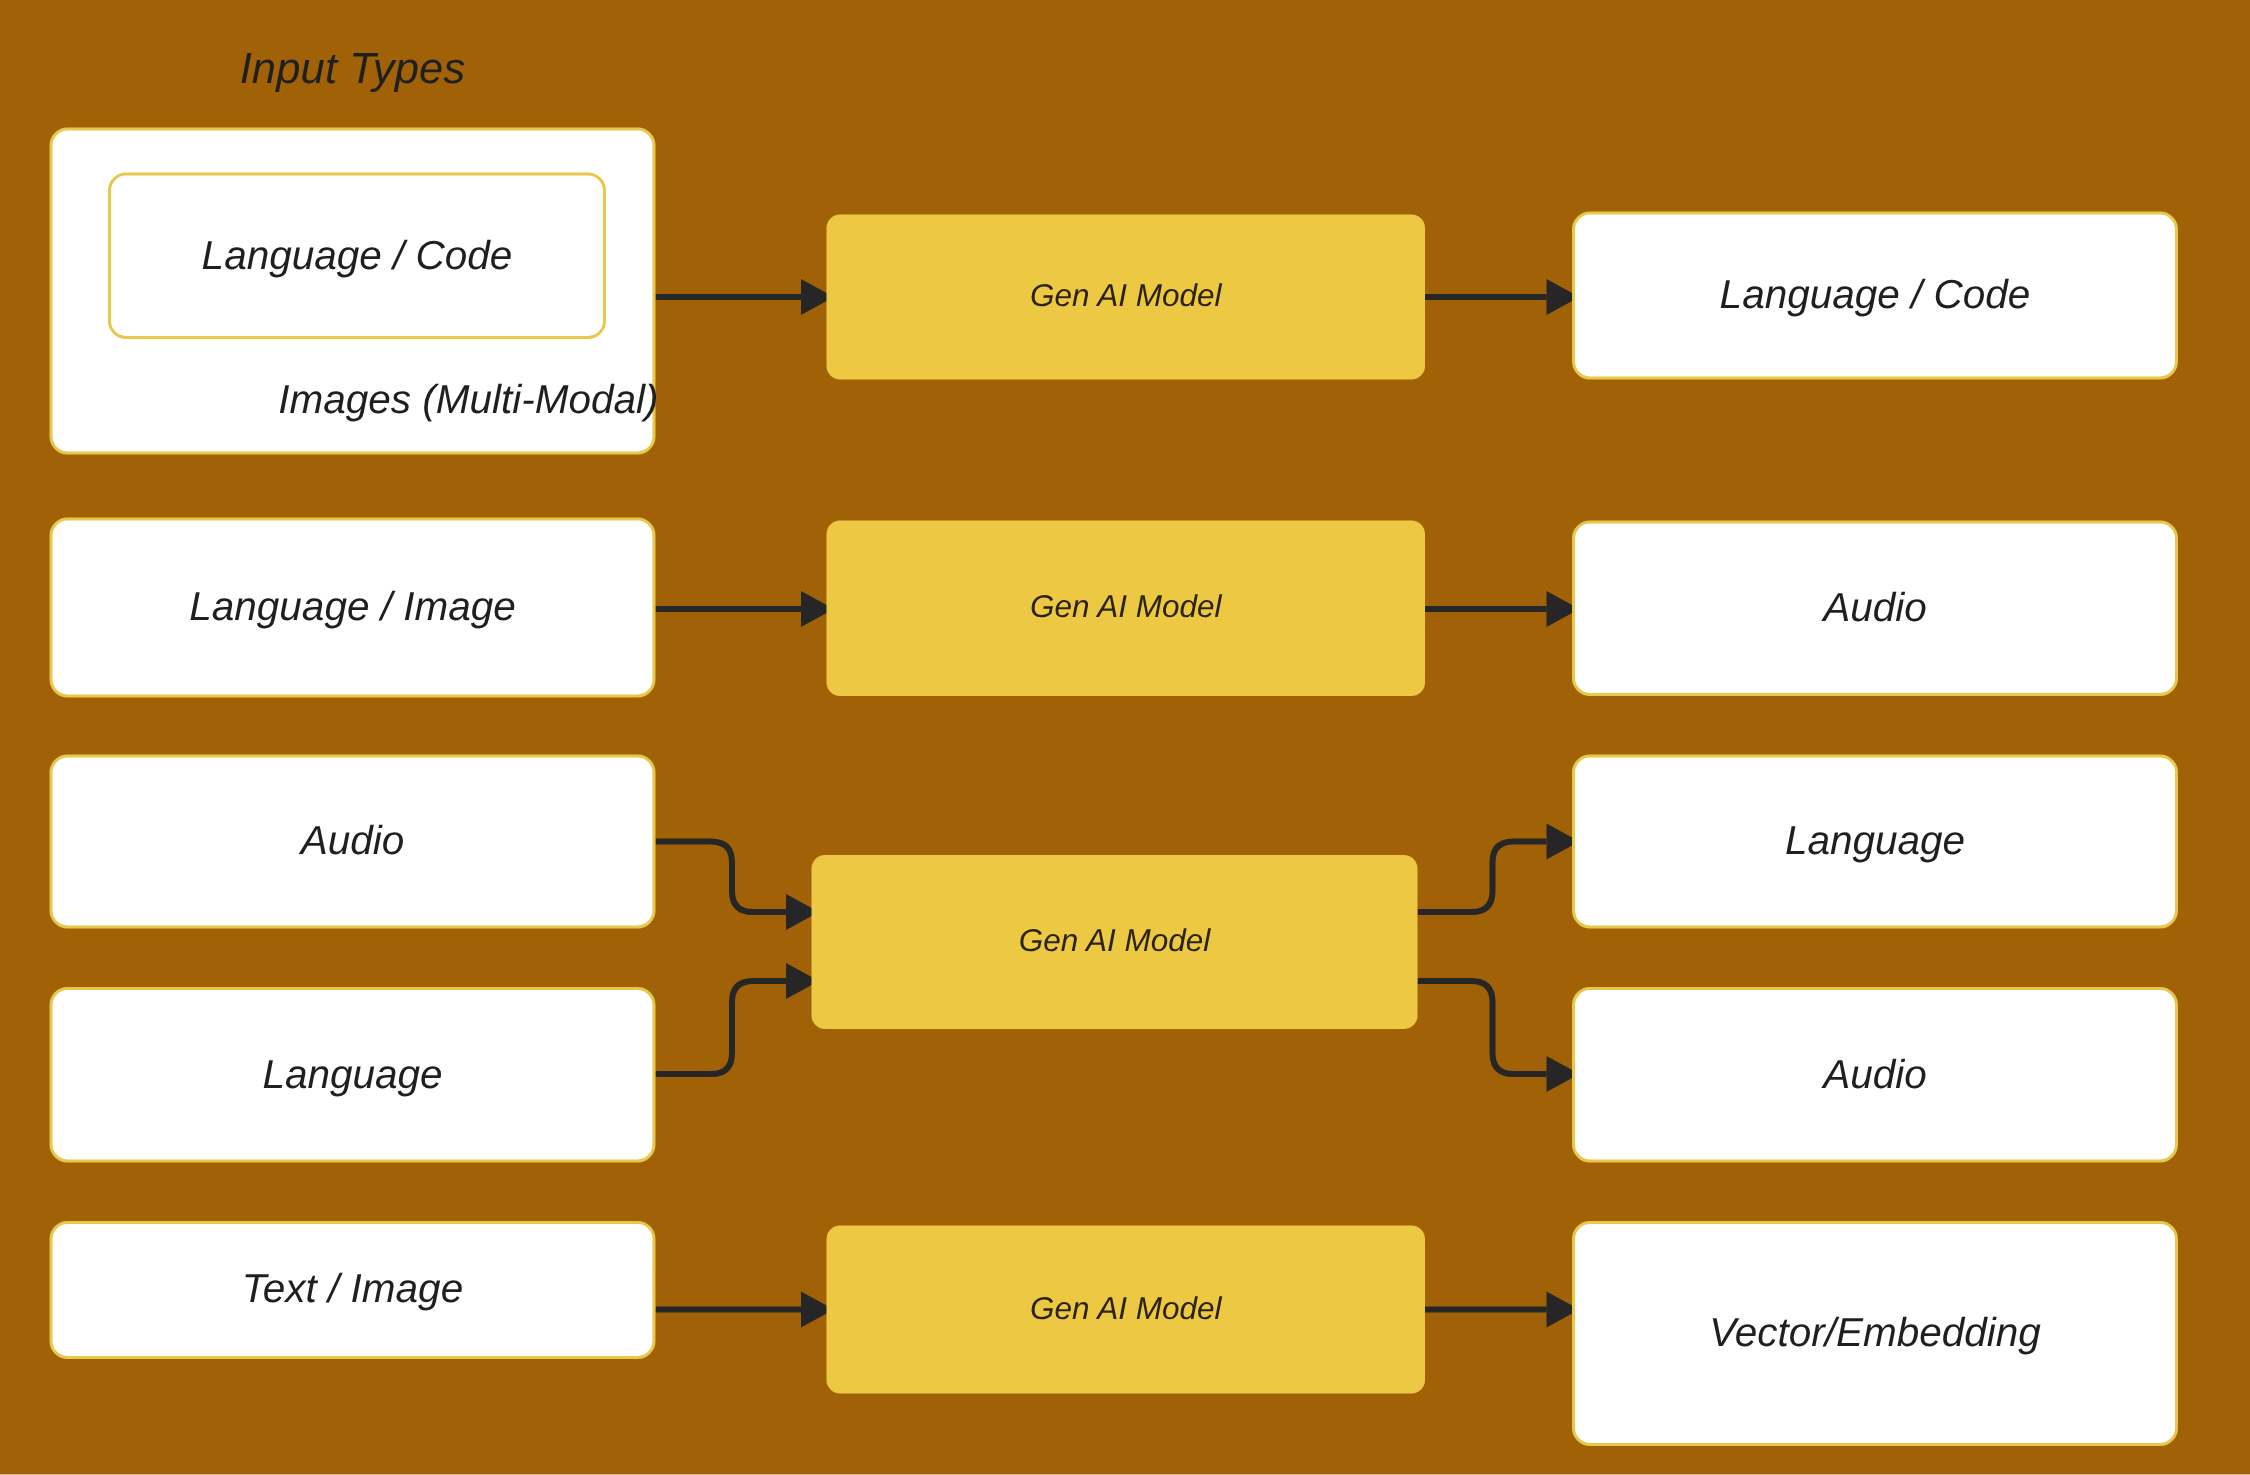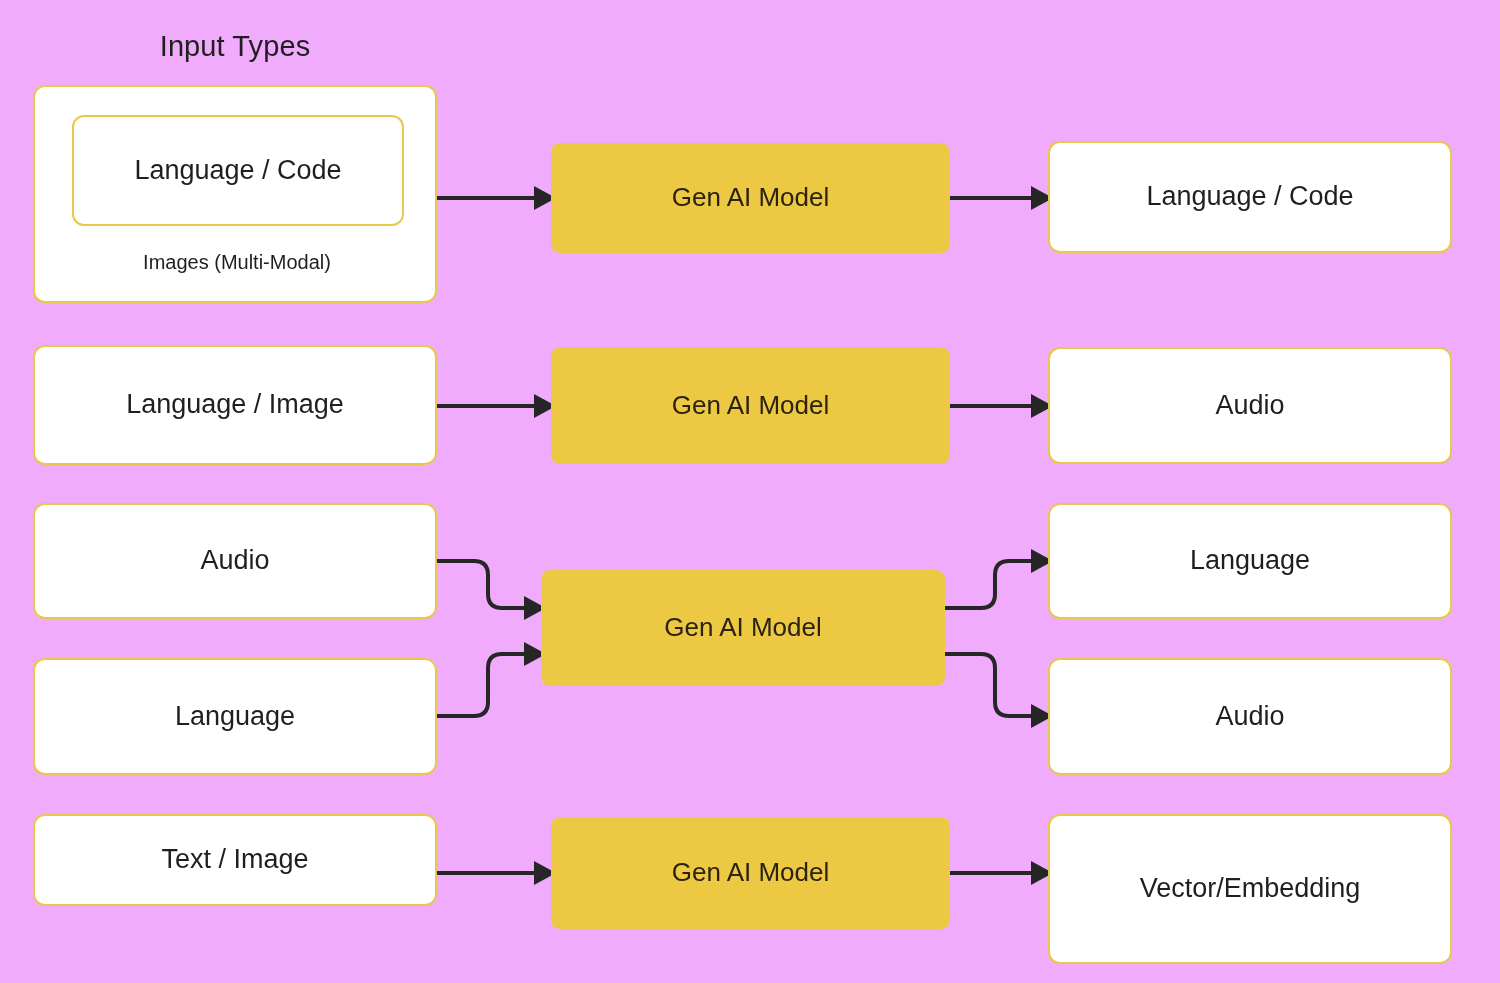--- a/index.html
+++ b/index.html
@@ -9,22 +9,23 @@
     background: #ffffff;
   }
   body {
     font-family: "Liberation Sans", "DejaVu Sans", sans-serif;
     color: #1f1f1f;
   }
   #canvas {
     position: relative;
     width: 1500px;
     height: 983px;
-    background: #f0abfc;
+    background: #a16207;
     overflow: hidden;
+    font-style: italic;
   }
   
   .col-header {
     position: absolute;
     font-size: 29px;
     color: #1f1f1f;
     text-align: center;
     white-space: nowrap;
     letter-spacing: 0.1px;
   }
@@ -45,21 +46,21 @@
   }
   .io-box {
     background: #ffffff;
     border: 2.5px solid #e8c84a;
     border-radius: 12px;
   }
   .model-box {
     background: #edc843;
     border: none;
     border-radius: 9px;
-    font-size: 26px;
+    font-size: 21px;
     color: #2b2310;
   }
 
   
   #in-1 {
     left: 33px; top: 85px; width: 404px; height: 218px;
     display: block;
   }
   #in-1-inner {
     position: absolute;
@@ -70,22 +71,22 @@
     border-radius: 12px;
     display: flex;
     align-items: center;
     justify-content: center;
     font-size: 27px;
     color: #1f1f1f;
   }
   #in-1-sub {
     position: absolute;
     left: 0; top: 164px; width: 404px;
-    text-align: center;
-    font-size: 20px;
+    text-align: right;
+    font-size: 27px;
     color: #1f1f1f;
   }
 
   
   #in-2  { left: 33px;   top: 345px; width: 404px; height: 120px; }
   #in-3a { left: 33px;   top: 503px; width: 404px; height: 116px; }
   #in-3b { left: 33px;   top: 658px; width: 404px; height: 117px; }
   #in-4  { left: 33px;   top: 814px; width: 404px; height: 92px; }
 
   #mdl-1 { left: 551px;  top: 143px; width: 399px; height: 110px; }

